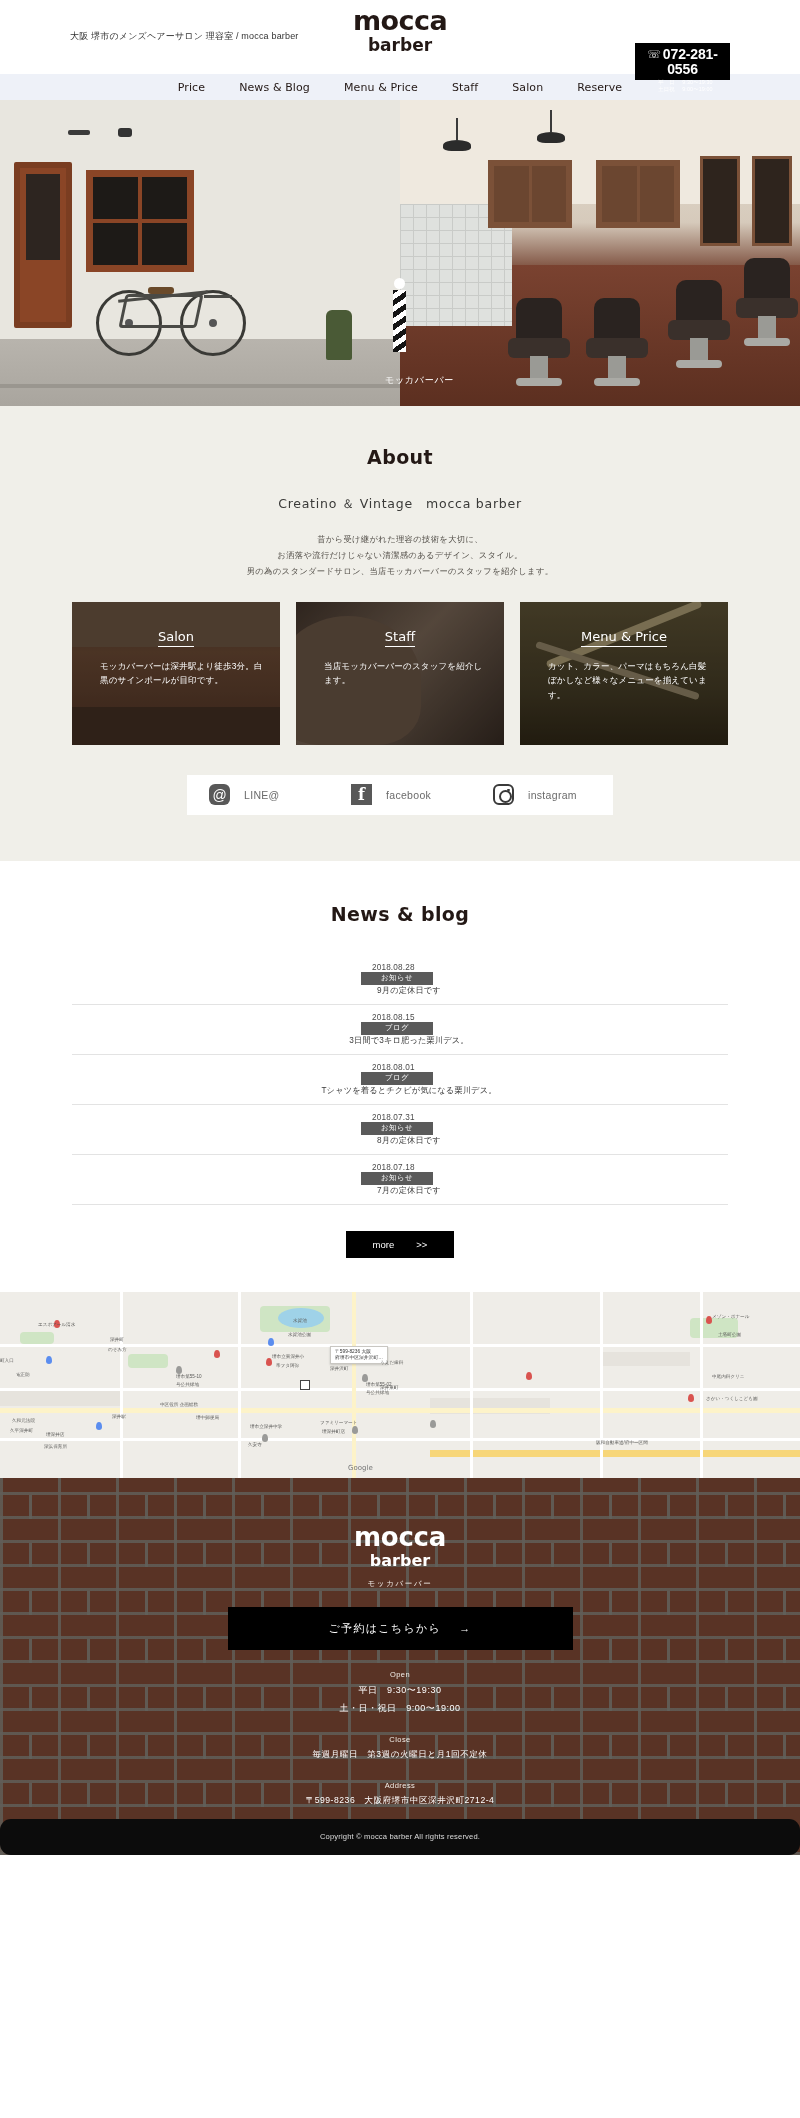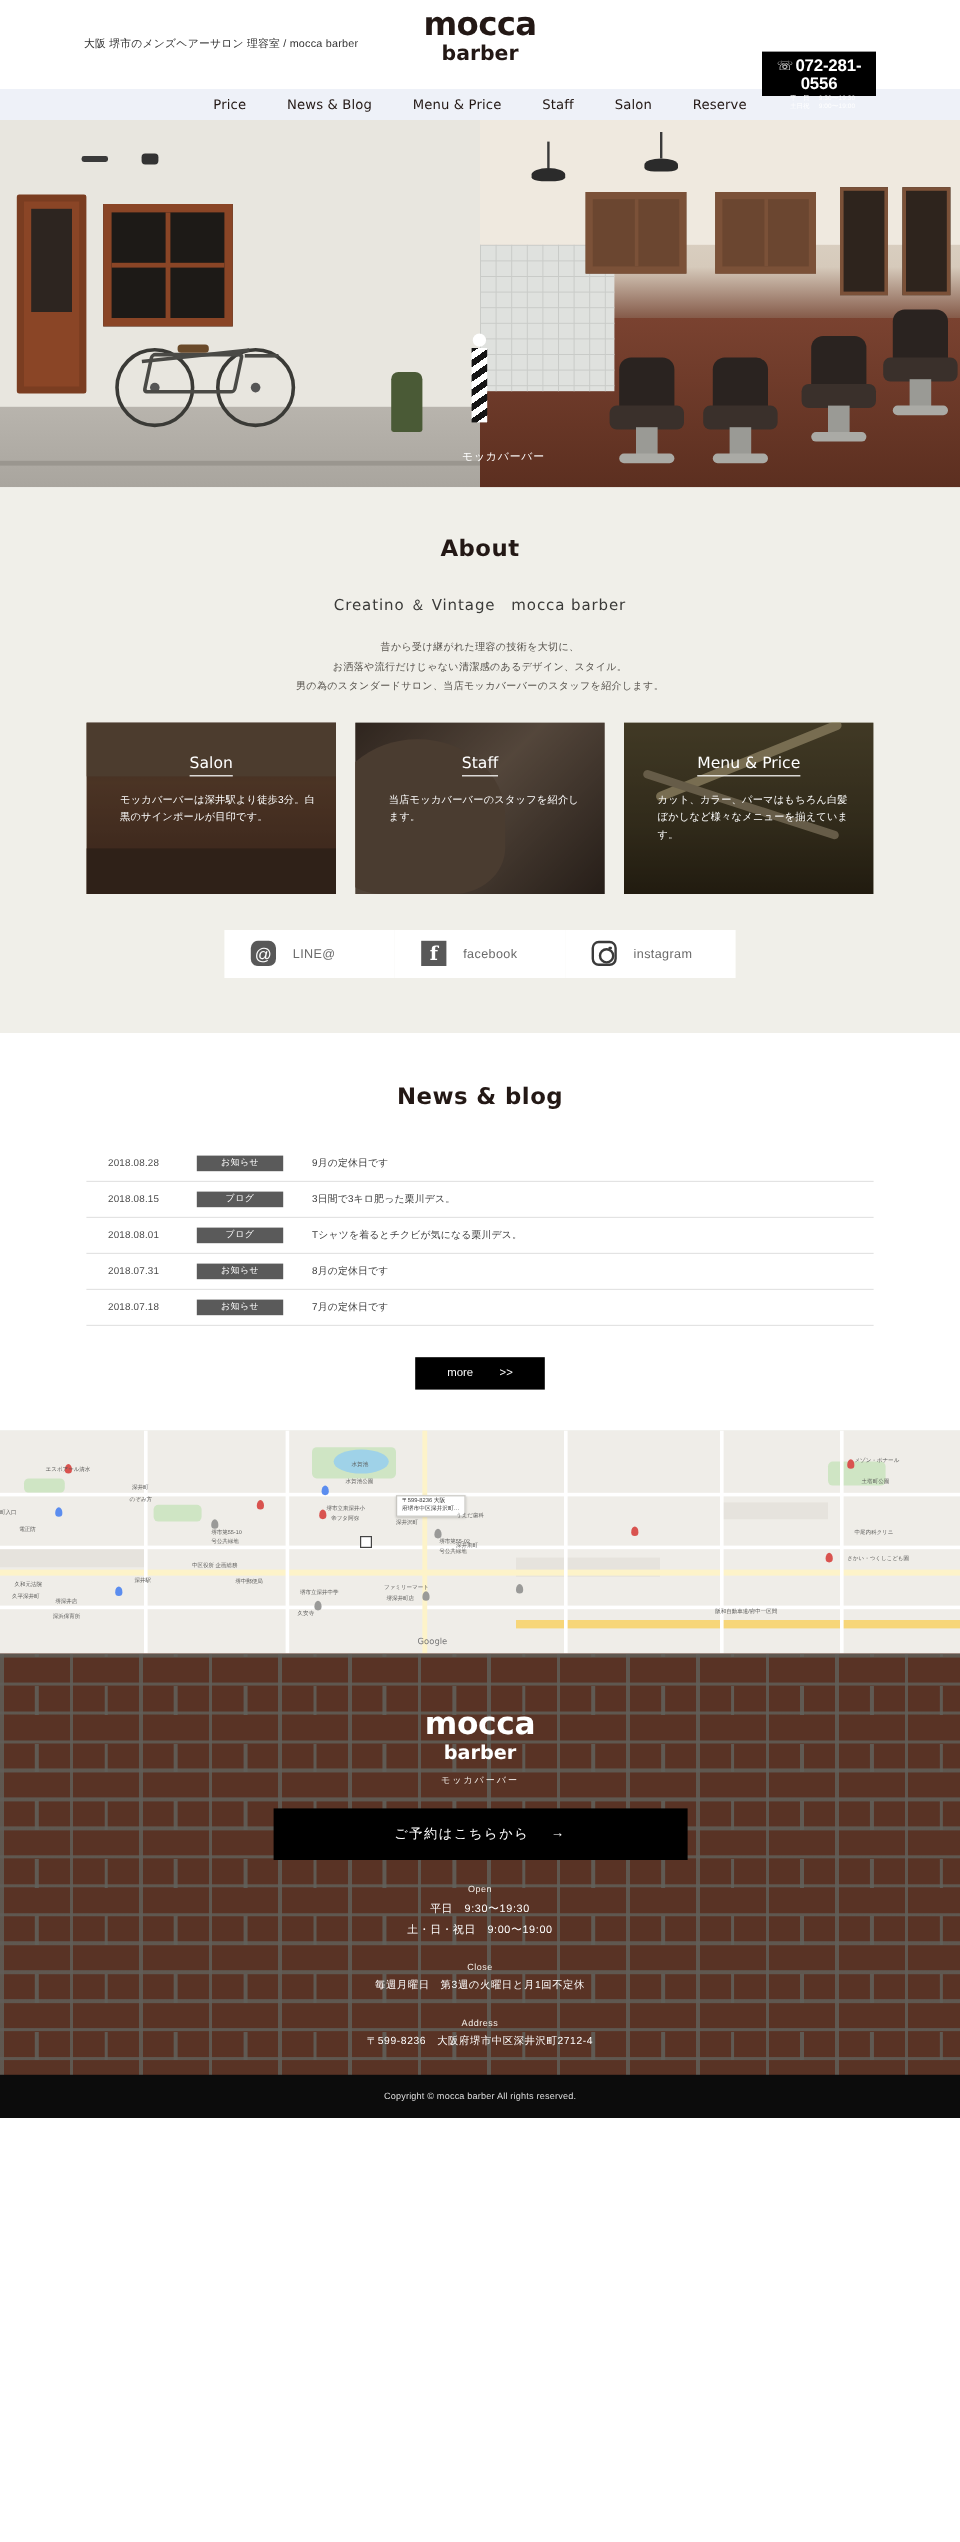--- a/index.html
+++ b/index.html
@@ -249,20 +249,21 @@
   .ic-ig:after { content:""; position:absolute; right:2.5px; top:2.5px; width:2.5px; height:2.5px; background:#3a3a3a; border-radius:50%;}
 
   
   .news { background:#fff; padding: 42px 0 34px; text-align:center; }
   .news-list { width: 656px; margin: 30px auto 0; }
   .news-row {
     display:flex; align-items:center;
     padding: 8px 0 8px 18px;
     border-bottom: 1px solid #e3e3e3;
     cursor: pointer;
+    flex-direction: column;
   }
   .news-row:first-child { border-top: none; }
   .news-date { font-size: 8.2px; color:#4a4a4a; width: 74px; text-align:left; letter-spacing:.02em; }
   .news-cat {
     width: 72px; height: 13px; background:#5a5a5a; color:#fff;
     font-size: 7.4px; display:flex; align-items:center; justify-content:center;
     letter-spacing: .06em; margin-right: 24px;
   }
   .news-title { font-size: 8.2px; color:#3a3a3a; text-align:left; letter-spacing:.02em; }
   .more-btn {
@@ -328,23 +329,23 @@
     background:#000; display:flex; align-items:center; justify-content:center; gap: 18px;
     font-size: 11px; letter-spacing:.12em; cursor:pointer; color:#fff;
   }
   .f-block { margin-top: 20px; }
   .f-lbl { font-size: 7.5px; letter-spacing:.06em; color:#f3efe9; }
   .f-tel { font-size: 16px; margin-top: 2px; letter-spacing:.01em; }
   .f-line { font-size: 9px; margin-top: 5px; letter-spacing:.06em; }
   .f-line.sm { font-size: 8.6px; text-align: center; }
   .copyright {
     position: relative; z-index: 2;
-    margin-top: 22px; height: 36px; background:#0c0c0c;
+    margin-top: 12px; height: 36px; background:#0c0c0c;
     display:flex; align-items:center; justify-content:center;
-    font-size: 7.6px; color:#ddd; letter-spacing:.02em;
+    font-size: 7.6px; color:#ddd; letter-spacing:.02em;border-radius:11px;
   }
 </style>
 </head>
 <body>
 
 <div class="page">
 
   <div class="header">
     <div class="header-tagline">大阪 堺市のメンズヘアーサロン 理容室 / mocca barber</div>
 

